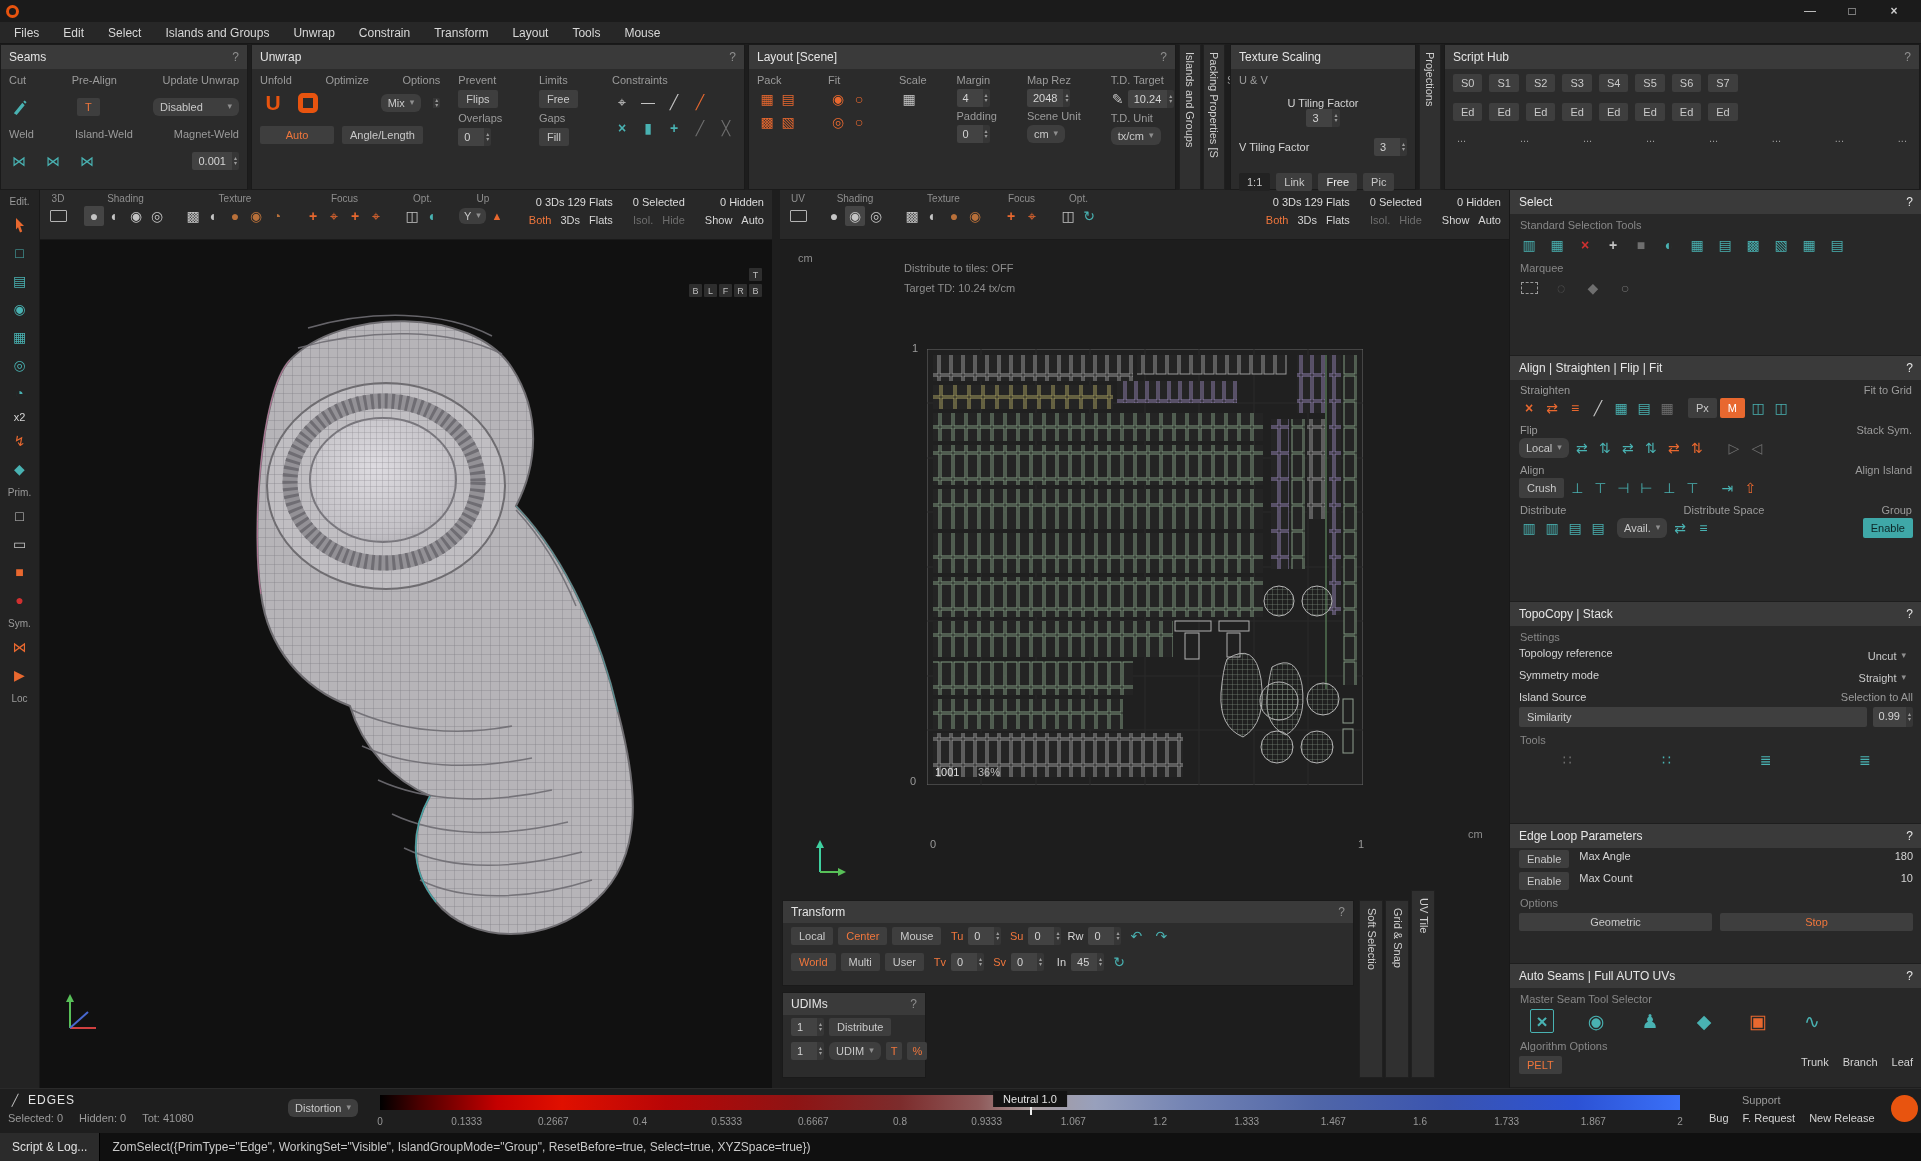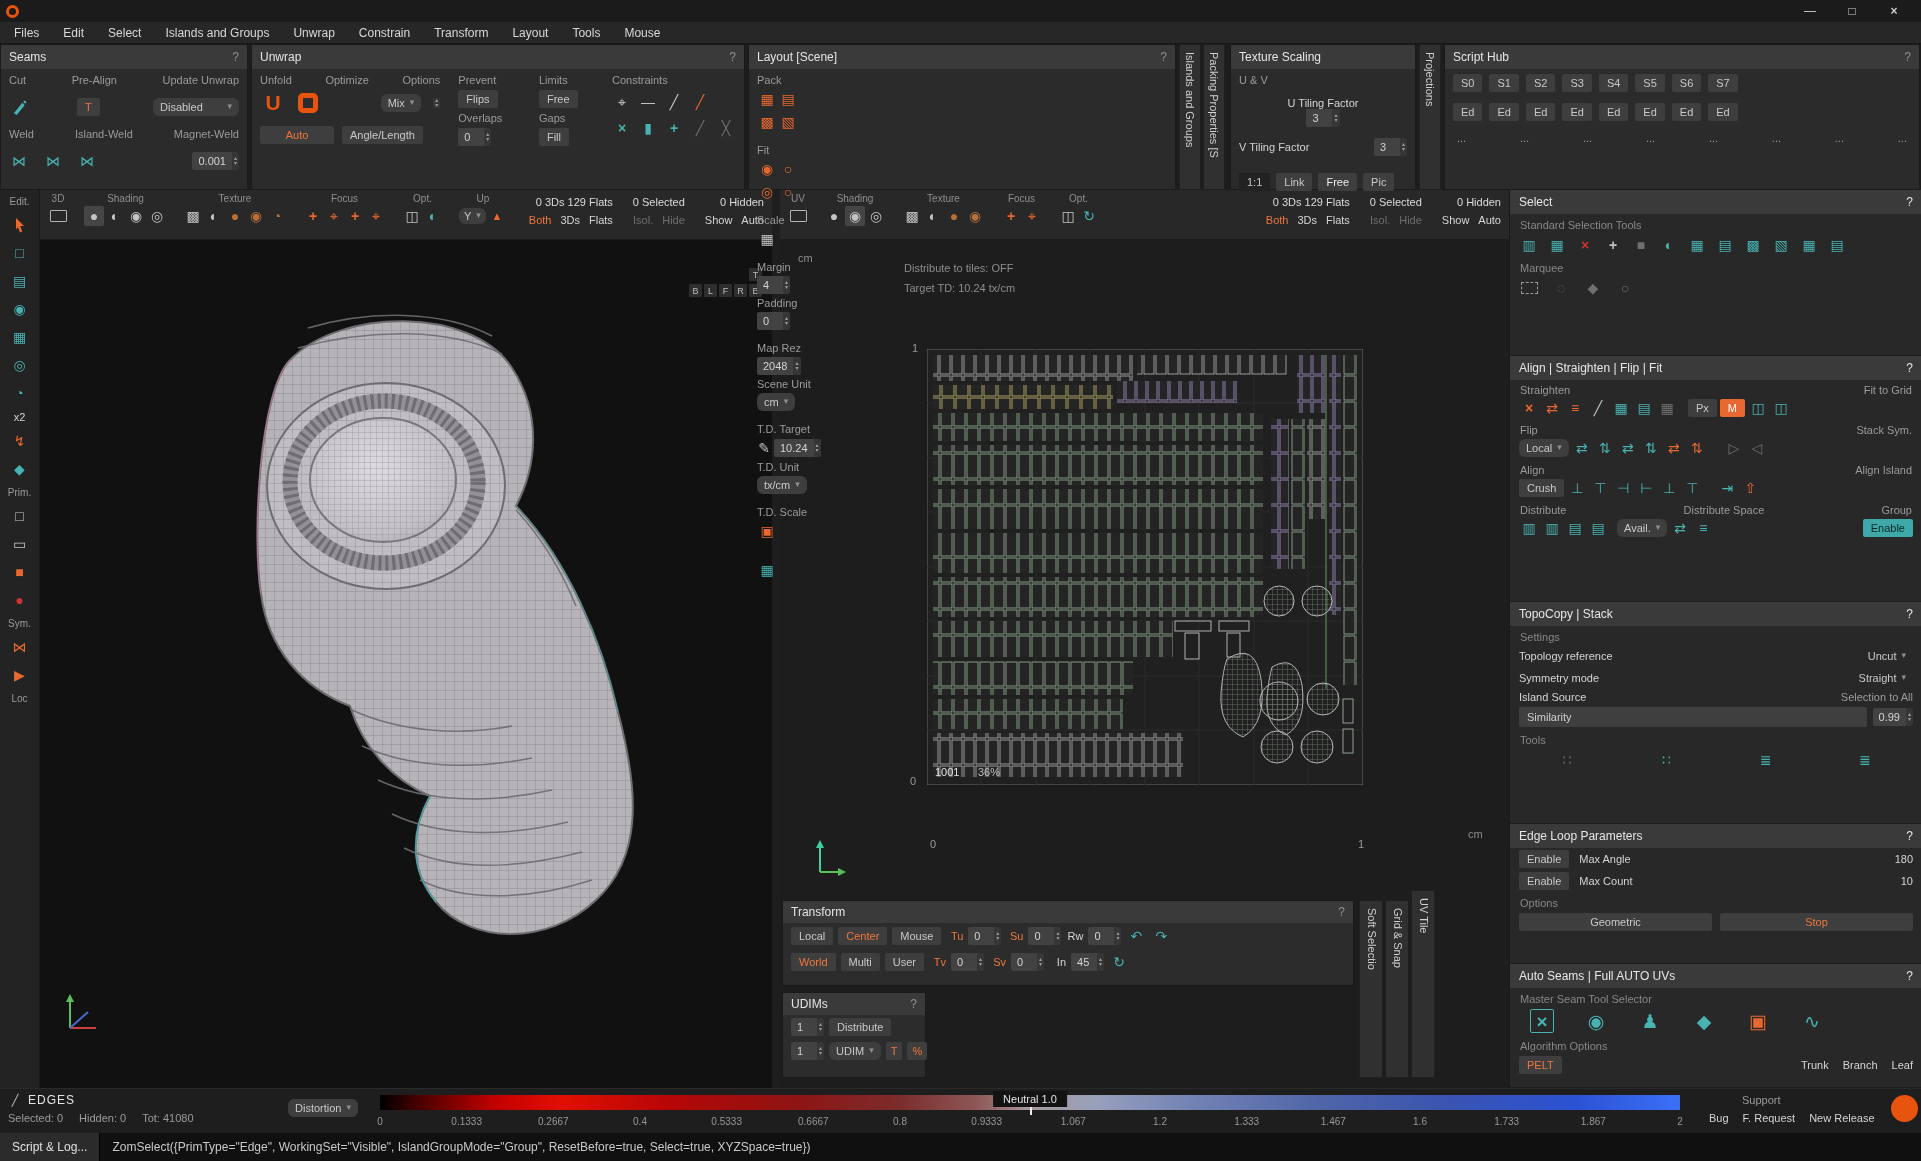--- a/index.html
+++ b/index.html
@@ -86,21 +86,21 @@
 
 .fpanel{position:absolute;background:#2c2c2c;border:1px solid #1a1a1a;z-index:6;}
 .fpanel .pt{height:22px;}
 .trow{display:flex;align-items:center;gap:5px;padding:3px 8px;}
 .numlbl{font-size:11px;min-width:17px;text-align:right;}
 
 .rightpanel{position:absolute;left:1509px;top:0;width:412px;height:898px;background:#282828;border-left:1px solid #181818;}
 .sect{position:absolute;left:0;width:412px;background:#282828;border-bottom:1px solid #1e1e1e;}
 .secthead{height:24px;background:#3a3a3a;display:flex;justify-content:space-between;align-items:center;padding:0 9px;color:#e6e6e6;font-size:12px;}
 .subh{font-size:11px;color:#878787;padding:5px 10px 2px;}
-.irow{display:flex;align-items:center;gap:3px;padding:2px 9px;}
+.irow{display:flex;gap:3px;padding:2px 9px;}
 .lblrow{display:flex;justify-content:space-between;padding:4px 10px 0;}
 .slider{flex:1;background:#3f3f3f;border-radius:2px;padding:4px 8px;font-size:11px;color:#cfcfcf;}
 
 .bottombar{position:absolute;left:0;top:1088px;width:1921px;height:45px;background:#1e1e1e;border-top:1px solid #2a2a2a;z-index:10;}
 .gradwrap{position:absolute;left:380px;top:6px;width:1300px;height:15px;background:linear-gradient(to right,#000 0%,#4a0000 3%,#c40000 9%,#e01000 14%,#b80606 22%,#8e1414 32%,#7c2c2c 40%,#8e5858 46%,#a89a9a 50%,#98a0bc 55%,#7484b4 62%,#5066a8 72%,#3a54b0 82%,#2c52d4 92%,#3a70f8 100%);}
 .tick{position:absolute;top:21px;transform:translateX(-50%);font-size:10px;color:#989898;white-space:nowrap;}
 .neutral{position:absolute;left:50%;top:-4px;transform:translateX(-50%);background:#131313;color:#e2e2e2;font-size:11px;padding:2px 10px;z-index:2;}
 .nmark{position:absolute;left:50%;top:8px;width:2px;height:12px;background:#ececec;z-index:1;}
 .notif{position:absolute;left:1891px;top:6px;width:27px;height:27px;border-radius:50%;background:#e8540f;z-index:12;}
 
@@ -233,21 +233,21 @@
           </div>
         </div>
       </div>
     </div>
 
     <div class="panel" style="left:748px;width:428px;">
       <div class="pt">
           <span>Layout [Scene]</span>
           <span class="q">?</span>
         </div>
-      <div style="display:flex;padding:5px 8px;gap:12px;flex-direction:column;">
+      <div style="display:flex;padding:5px 8px;gap:30px;">
         <div style="display:flex;flex-direction:column;gap:3px;align-items:flex-start;">
           <span class="lbl">Pack</span>
           <div class="gico">
               <span class="ico or g g-grid"></span>
               <span class="ico or g g-grid2"></span>
             </div>
           <div class="gico">
               <span class="ico or g g-grid4"></span>
               <span class="ico or g g-grid3"></span>
             </div>

